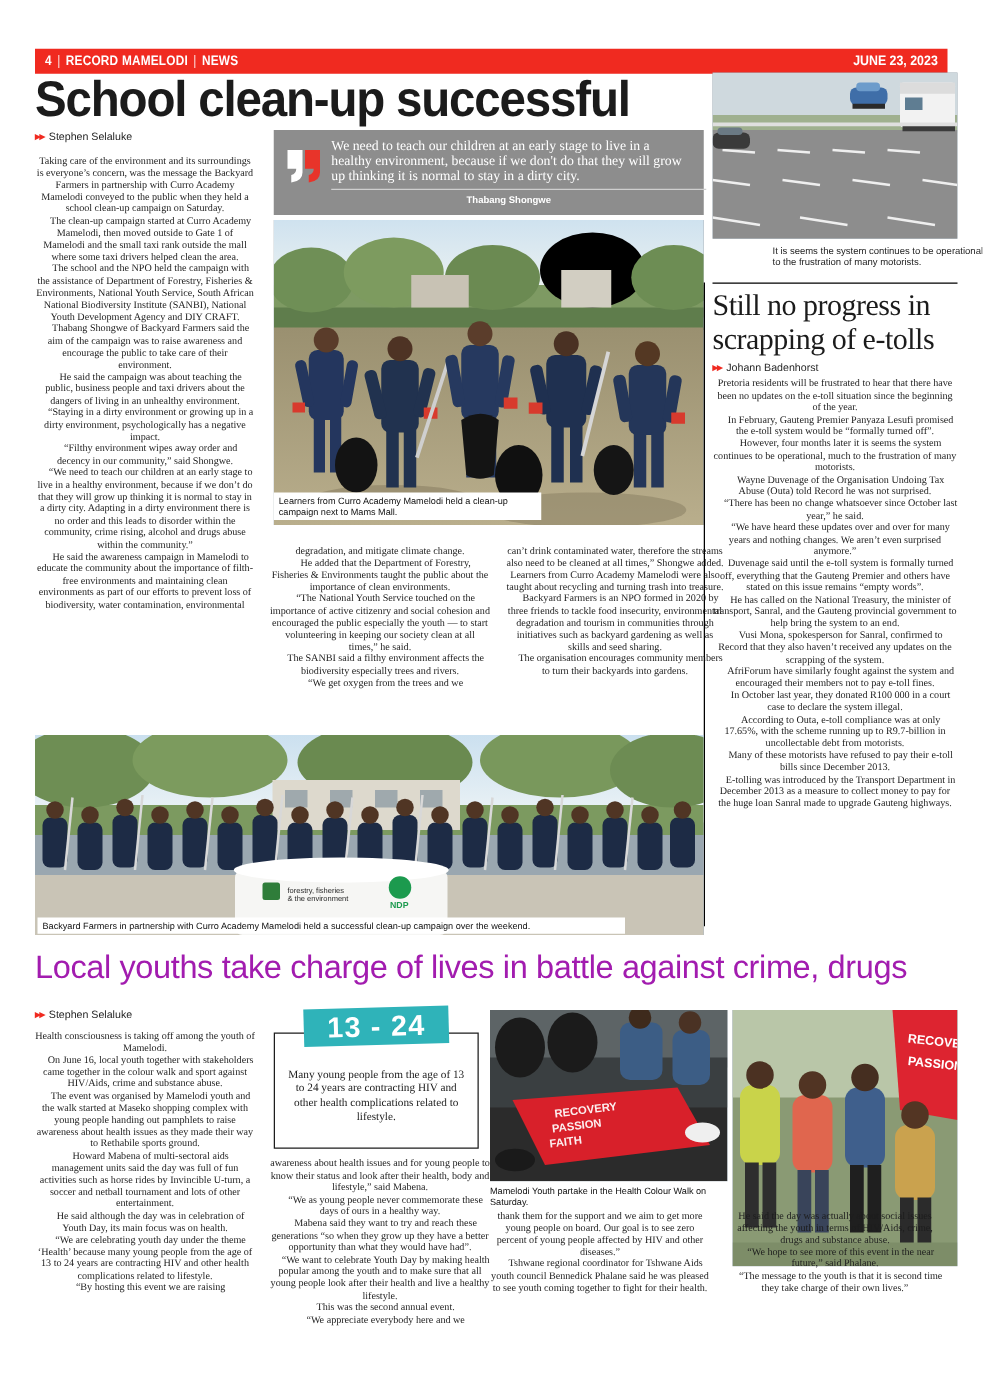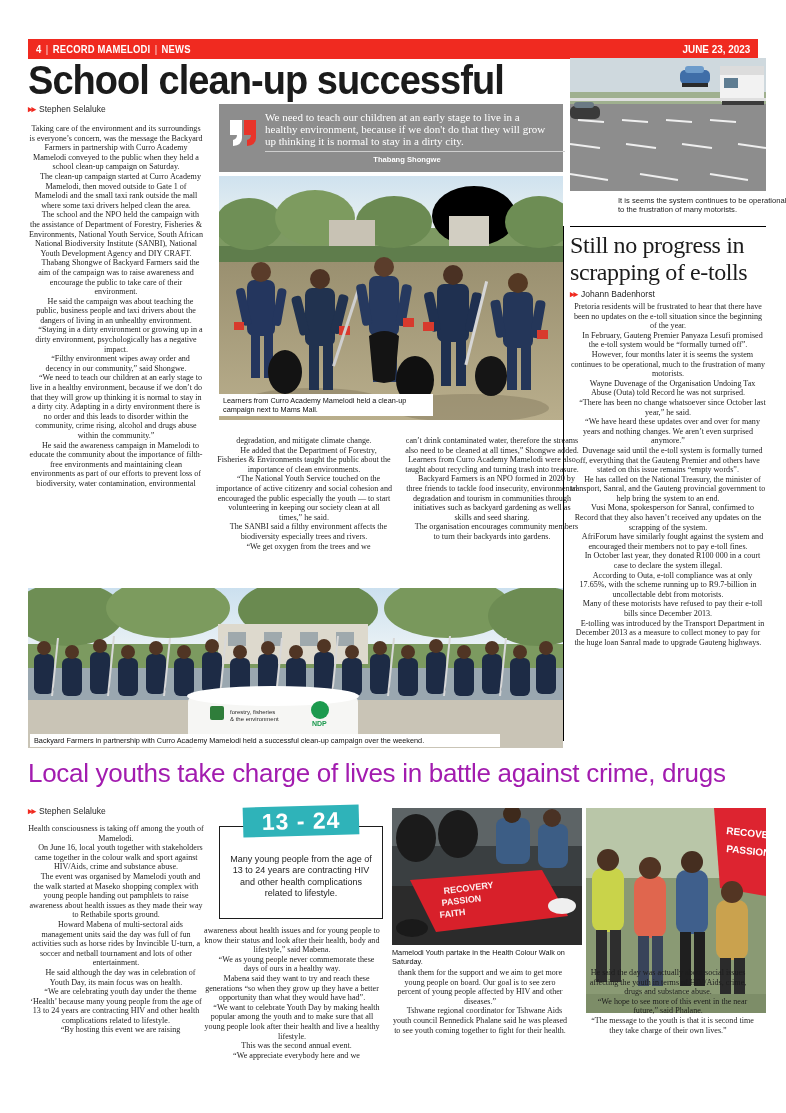--- a/index.html
+++ b/index.html
@@ -135,37 +135,37 @@
   .ph5{left:586px;top:808px;width:180px;height:205px;}
 
   
   .infobox{
     position:absolute;left:219px;top:826px;width:164px;height:93px;
     border:1px solid #1d1d1d;box-sizing:border-box;
     display:flex;align-items:center;justify-content:center;
     padding:14px 10px 6px 10px;
   }
   .infobox .itext{
-    font-family:Liberation Sans, sans-serif;
+    font-family:Liberation Serif, serif;
     font-size:9px;line-height:11.4px;color:#1d1d1d;text-align:center;
   }
   .infotag{
     position:absolute;left:243px;top:806px;width:116px;height:30px;
     background:#2fb3b9;
     display:flex;align-items:center;justify-content:center;
     transform:rotate(-1.6deg);
   }
   .infotag span{
     font-family:"Liberation Sans", sans-serif;
     font-weight:bold;font-size:23px;color:#ffffff;letter-spacing:1px;
   }
 
   
   .a2c1{left:28px;top:824px;width:176px;}
-  .a2c2{left:204px;top:926px;width:176px;}
+  .a2c2{left:216px;top:926px;width:176px;}
   .a2c3{left:392px;top:968px;width:176px;}
   .a2c4{left:580px;top:968px;width:176px;}
 
   
   svg{display:block;}
 </style>
 </head>
 <body>
 
 <div class="page">

